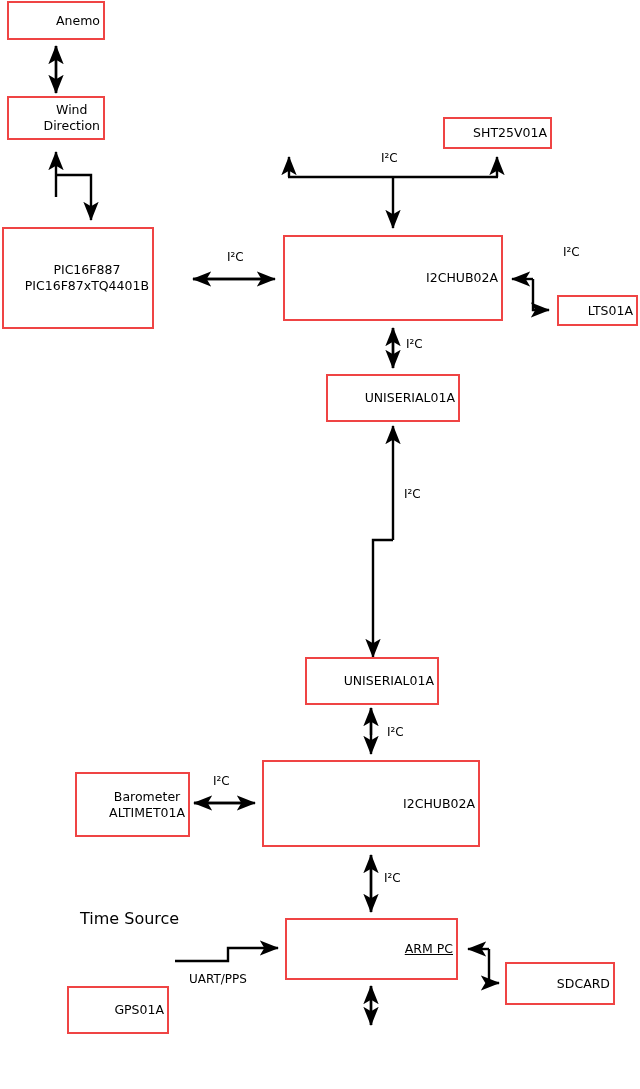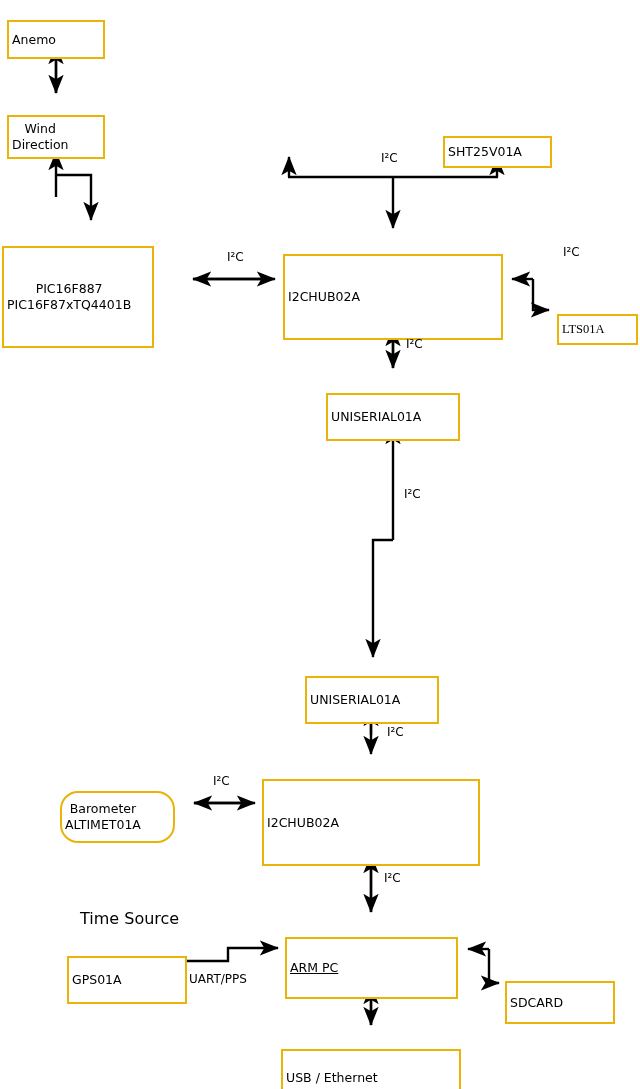--- a/index.html
+++ b/index.html
@@ -21,31 +21,30 @@
   #svg-layer {
     position: absolute;
     left: 0;
     top: 0;
     width: 640px;
     height: 1089px;
   }
   .node {
     position: absolute;
     box-sizing: border-box;
-    border: 2px solid #eab308;
+    border: 2px solid #ef4444;
     background: #ffffff;
     display: flex;
     align-items: center;
-    justify-content: flex-start;
+    justify-content: flex-end;
     text-align: center;
     color: #000000;
     font-size: 12.5px;
     line-height: 1.25;
     z-index: 2;
-    margin-top: 19px;
   }
   .node .node-label {
     display: block;
     white-space: pre-line;
     padding: 0 3px;
   }
   .edge-label {
     position: absolute;
     color: #000000;
     font-size: 12px;
@@ -158,56 +157,53 @@
 
 
   <div class="node" style="left:443px; top:117px; width:109px; height:32px;">
     <span class="node-label">SHT25V01A</span>
   </div>
 
   <div class="node" style="left:283px; top:235px; width:220px; height:86px;">
     <span class="node-label">I2CHUB02A</span>
   </div>
 
-  <div class="node" style="left:557px; top:295px; width:81px; height:31px;font-family:Liberation Serif, serif;">
+  <div class="node" style="left:557px; top:295px; width:81px; height:31px;">
     <span class="node-label">LTS01A</span>
   </div>
 
   <div class="node" style="left:326px; top:374px; width:134px; height:48px;">
     <span class="node-label">UNISERIAL01A</span>
   </div>
 
   <div class="node" style="left:305px; top:657px; width:134px; height:48px;">
     <span class="node-label">UNISERIAL01A</span>
   </div>
 
   <div class="node" style="left:262px; top:760px; width:218px; height:87px;">
     <span class="node-label">I2CHUB02A</span>
   </div>
 
-  <div class="node" style="left:60px; top:772px; width:115px; height:52px;border-radius:18px;">
+  <div class="node" style="left:75px; top:772px; width:115px; height:65px;">
     <span class="node-label">Barometer
 ALTIMET01A</span>
   </div>
 
-  <div class="node" style="left:67px; top:937px; width:120px; height:48px;">
+  <div class="node" style="left:67px; top:986px; width:102px; height:48px;">
     <span class="node-label">GPS01A</span>
   </div>
 
   <div class="node" style="left:285px; top:918px; width:173px; height:62px;text-decoration:underline;">
     <span class="node-label">ARM PC</span>
   </div>
 
   <div class="node" style="left:505px; top:962px; width:110px; height:43px;">
     <span class="node-label">SDCARD</span>
   </div>
 
-  <div class="node" style="left:281px; top:1030px; width:180px; height:58px;">
-    <span class="node-label">USB / Ethernet</span>
-  </div>
 
   <div class="edge-label" style="left:381px; top:152px;">I²C</div>
 
   <div class="edge-label" style="left:227px; top:251px;">I²C</div>
 
   <div class="edge-label" style="left:563px; top:246px;">I²C</div>
 
   <div class="edge-label" style="left:406px; top:338px;">I²C</div>
 
   <div class="edge-label" style="left:404px; top:488px;">I²C</div>

